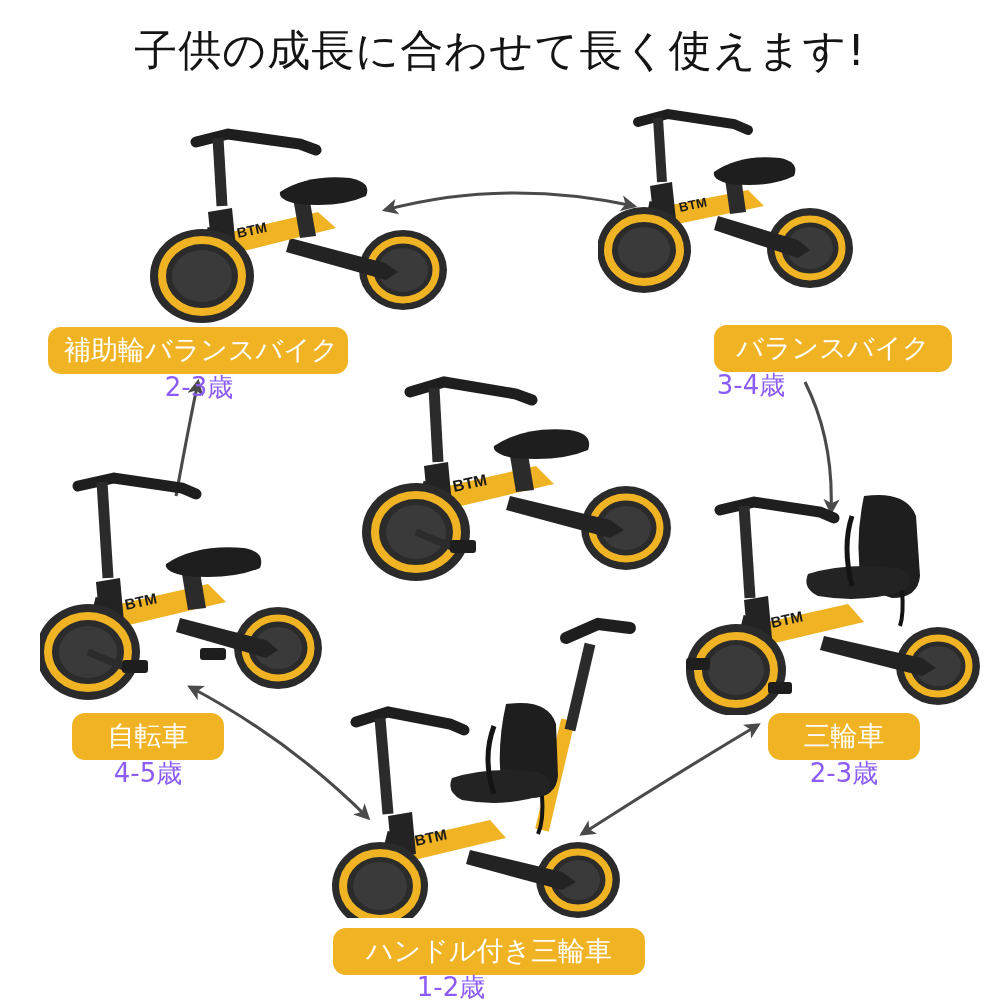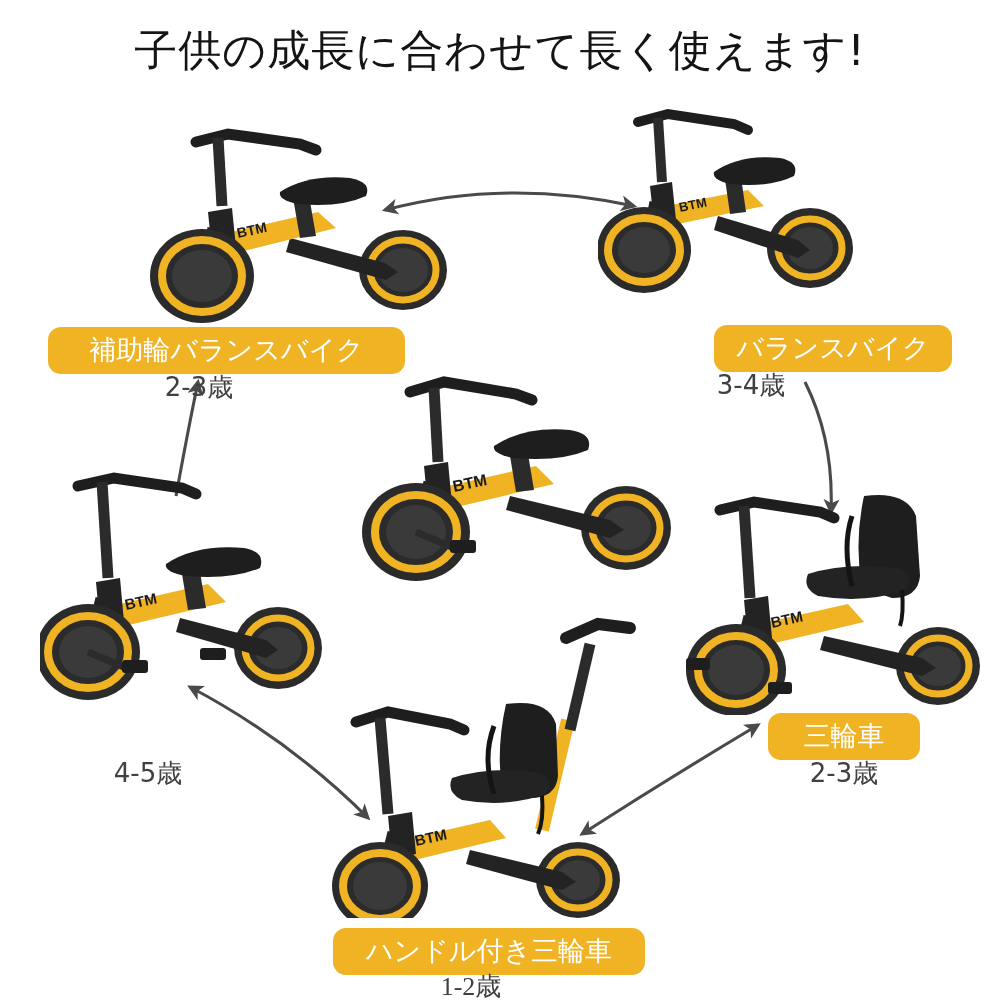--- a/index.html
+++ b/index.html
@@ -42,21 +42,21 @@
     font-size: 27px;
     line-height: 27px;
     padding: 9px 16px 11px 16px;
     white-space: nowrap;
     text-align: center;
     font-family: "DejaVu Sans", "Liberation Sans", sans-serif;
     box-sizing: border-box;
   }
   .age {
     position: absolute;
-    color: #404040;
+    color: #8b5cf6;
     font-size: 26px;
     line-height: 26px;
     white-space: nowrap;
     text-align: center;
     font-family: "DejaVu Sans", "Liberation Sans", sans-serif;
   }
   
   .bike {
     position: absolute;
   }
@@ -280,27 +280,28 @@
       <g>
         <path d="M 176 96 Q 218 90 226 116 L 228 168 Q 226 190 200 190 L 172 182 Q 166 140 176 96 Z" fill="#1e1e1e"></path>
         <path d="M 122 170 Q 160 158 208 164 Q 226 170 216 186 Q 176 200 132 192 Q 116 184 122 170 Z" fill="#232323"></path>
         <path d="M 164 118 Q 152 150 164 186" stroke="#141414" stroke-width="5" fill="none"></path>
         <path d="M 212 188 Q 214 212 208 226" stroke="#141414" stroke-width="4" fill="none"></path>
       </g>
       <text x="86" y="238" font-size="15" font-weight="bold" fill="#1a1a1a" transform="rotate(-12 86 238)" font-family="Liberation Sans, sans-serif">BTM</text>
     </svg>
   </div>
 
-  <div class="badge" style="left:48px; top:327px; width:357px;">補助輪バランスバイク</div>
+  <div class="badge" style="left:48px; top:327px; width:300px;">補助輪バランスバイク</div>
   <div class="age" style="left:48px; top:374px; width:302px;">2-3歳</div>
 
   <div class="badge" style="left:666px; top:325px; width:238px;margin-left:48px;">バランスバイク</div>
   <div class="age" style="left:632px; top:372px; width:238px;">3-4歳</div>
 
+  <div class="badge" style="left:72px; top:713px; width:152px;">自転車</div>
   <div class="age" style="left:72px; top:760px; width:152px;">4-5歳</div>
 
   <div class="badge" style="left:768px; top:713px; width:152px;">三輪車</div>
   <div class="age" style="left:768px; top:760px; width:152px;">2-3歳</div>
 
   <div class="badge" style="left:333px; top:928px; width:312px;">ハンドル付き三輪車</div>
-  <div class="age" style="left:334px; top:974px; width:274px;font-family:Liberation Serif, serif;">1-2歳</div>
+  <div class="age" style="left:314px; top:974px; width:274px;">1-2歳</div>
 
 </div>
 
 </body></html>

